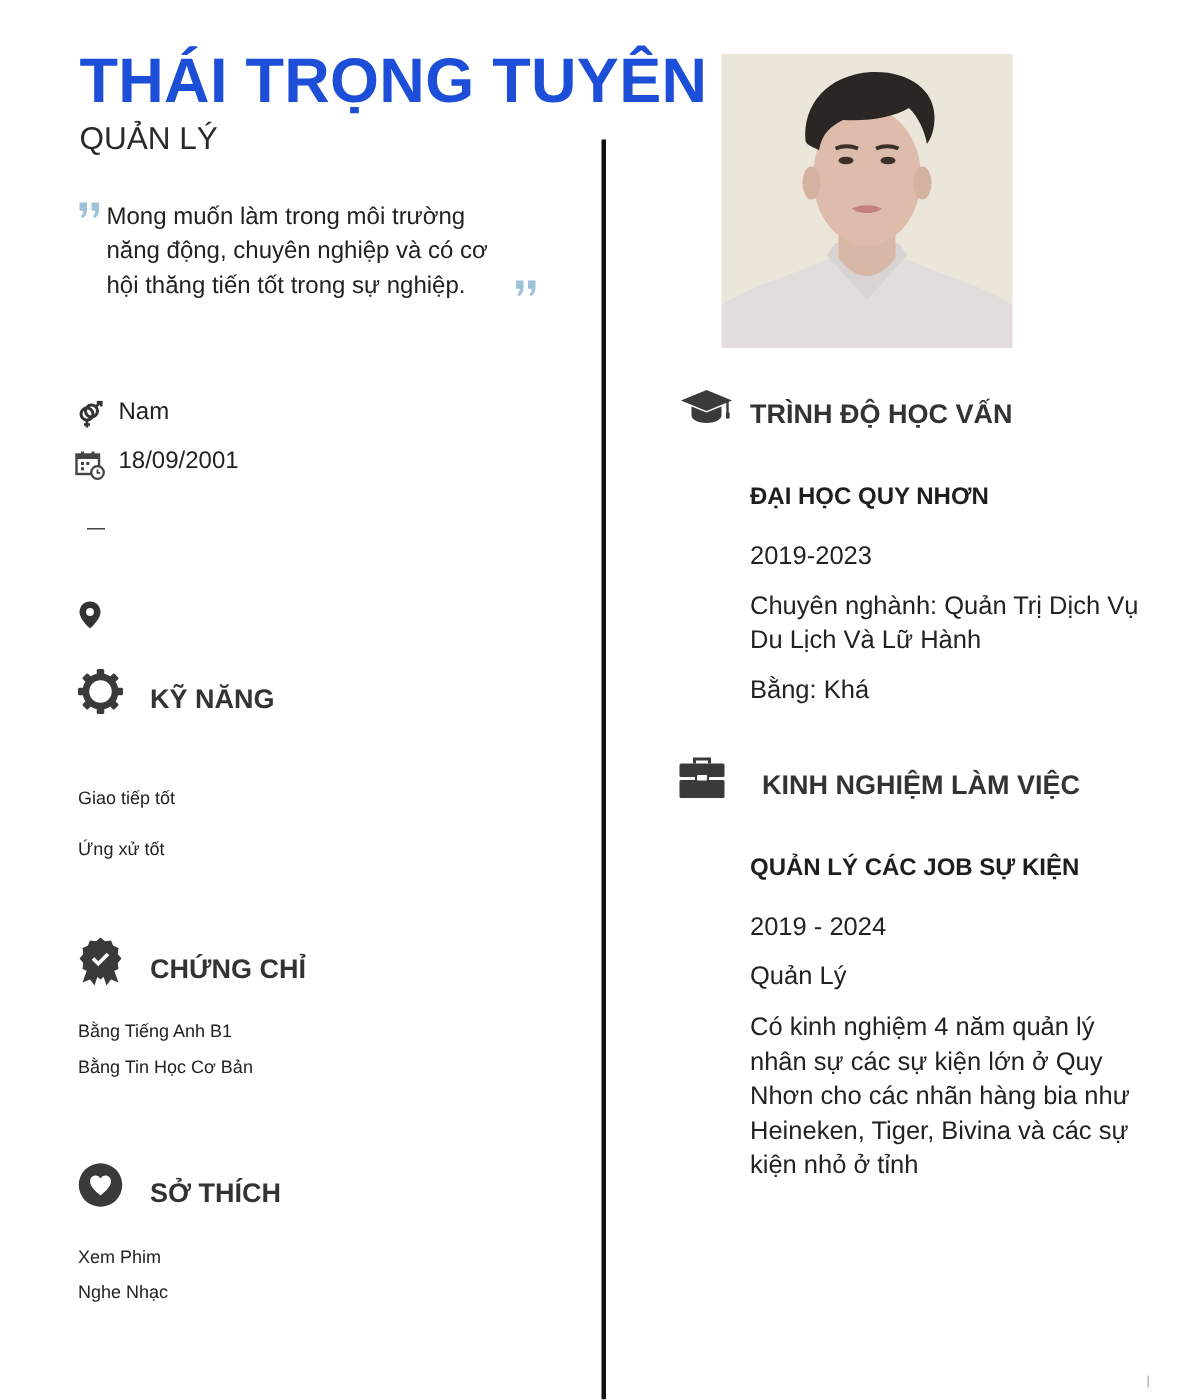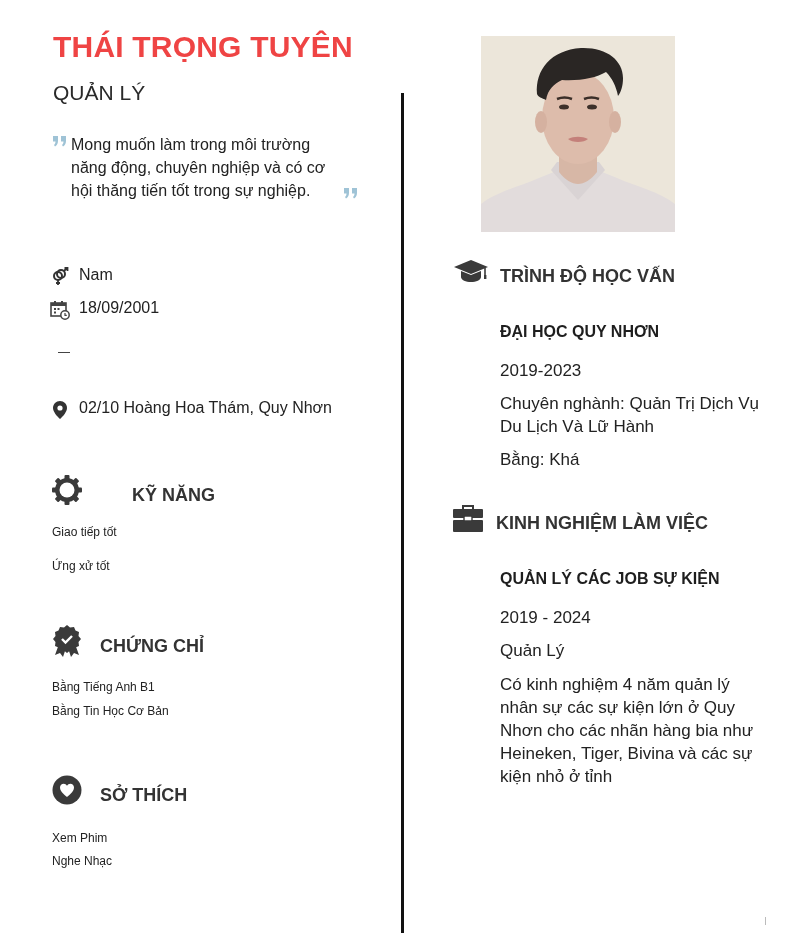--- a/index.html
+++ b/index.html
@@ -1,20 +1,20 @@
 <!DOCTYPE html>
 <html><head>
 <meta charset="utf-8">
 <style>
   * { box-sizing: border-box; margin: 0; padding: 0; }
   html, body { width: 800px; height: 933px; background: #ffffff; overflow: hidden; }
   body { position: relative; font-family: "Liberation Sans", "DejaVu Sans", sans-serif; color: #1f1f1f; }
   .abs { position: absolute; }
 
-  .name { left: 53px; top: 30px; font-size: 30px; font-weight: bold; color: #ef4444; letter-spacing: 0.2px; white-space: nowrap; }
+  .name { left: 53px; top: 30px; font-size: 42px; font-weight: bold; color: #1d4ed8; letter-spacing: 0.2px; white-space: nowrap; }
   .role { left: 53px; top: 81px; font-size: 21px; color: #2a2a2a; white-space: nowrap; }
 
   .quote-open { left: 52px; top: 133px; }
   .quote-close { left: 343px; top: 185px; }
   .objective { left: 71px; top: 133px; width: 270px; font-size: 16px; line-height: 23px; color: #222; }
 
   .divider { left: 401px; top: 93px; width: 3px; height: 840px; background: #111; }
 
   .info-row { left: 49px; display: flex; align-items: flex-start; height: 22px; }
   .info-row .ico { width: 22px; height: 22px; display: flex; align-items: center; justify-content: center; margin-right: 8px; }
@@ -83,24 +83,23 @@
   <span class="txt">18/09/2001</span>
 </div>
 <div class="abs dash"></div>
 <div class="abs info-row" style="top:399px;">
   <span class="ico">
     <svg width="16" height="20" viewBox="0 0 16 20">
       <path d="M8 1C4.1 1 1 4.1 1 8c0 5 7 11 7 11s7-6 7-11c0-3.9-3.1-7-7-7z" fill="#333"></path>
       <circle cx="8" cy="8" r="2.6" fill="#fff"></circle>
     </svg>
   </span>
-  <span class="txt">02/10 Hoàng Hoa Thám, Quy Nhơn</span>
 </div>
 
-<div class="abs sec-head" style="left:51px; top:474px;gap:32px;">
+<div class="abs sec-head" style="left:51px; top:445px;">
   <span class="ico">
     <svg width="32" height="32" viewBox="0 0 32 32">
       <g fill="#3a3a3a">
         <circle cx="16" cy="16" r="12"></circle>
         <rect x="13.5" y="1" width="5" height="6" rx="1"></rect>
         <rect x="13.5" y="25" width="5" height="6" rx="1"></rect>
         <rect x="1" y="13.5" width="6" height="5" rx="1"></rect>
         <rect x="25" y="13.5" width="6" height="5" rx="1"></rect>
         <rect x="13.5" y="1" width="5" height="6" rx="1" transform="rotate(45 16 16)"></rect>
         <rect x="13.5" y="25" width="5" height="6" rx="1" transform="rotate(45 16 16)"></rect>
@@ -176,20 +175,20 @@
 
 <div class="abs sec-head" style="left:452px; top:502px;">
   <span class="ico">
     <svg width="32" height="30" viewBox="0 0 32 30">
       <path d="M11 6V3h10v3" stroke="#3a3a3a" stroke-width="2" fill="none"></path>
       <rect x="1" y="6" width="30" height="9" rx="1" fill="#3a3a3a"></rect>
       <rect x="1" y="17" width="30" height="12" rx="1" fill="#3a3a3a"></rect>
       <rect x="12" y="13" width="8" height="5" rx="1" fill="#fff" stroke="#3a3a3a" stroke-width="1.4"></rect>
     </svg>
   </span>
-  <span class="title" style="margin-left:12px;">KINH NGHIỆM LÀM VIỆC</span>
+  <span class="title" style="margin-left:24px;">KINH NGHIỆM LÀM VIỆC</span>
 </div>
 <div class="abs r-title" style="left:500px; top:570px;">QUẢN LÝ CÁC JOB SỰ KIỆN</div>
 <div class="abs r-text" style="left:500px; top:606px;">2019 - 2024</div>
 <div class="abs r-text" style="left:500px; top:639px;">Quản Lý</div>
 <div class="abs r-text" style="left:500px; top:673px; width:272px;">Có kinh nghiệm 4 năm quản lý nhân sự các sự kiện lớn ở Quy Nhơn cho các nhãn hàng bia như Heineken, Tiger, Bivina và các sự kiện nhỏ ở tỉnh</div>
 
 <div class="abs tick"></div>
 
 </body></html>

